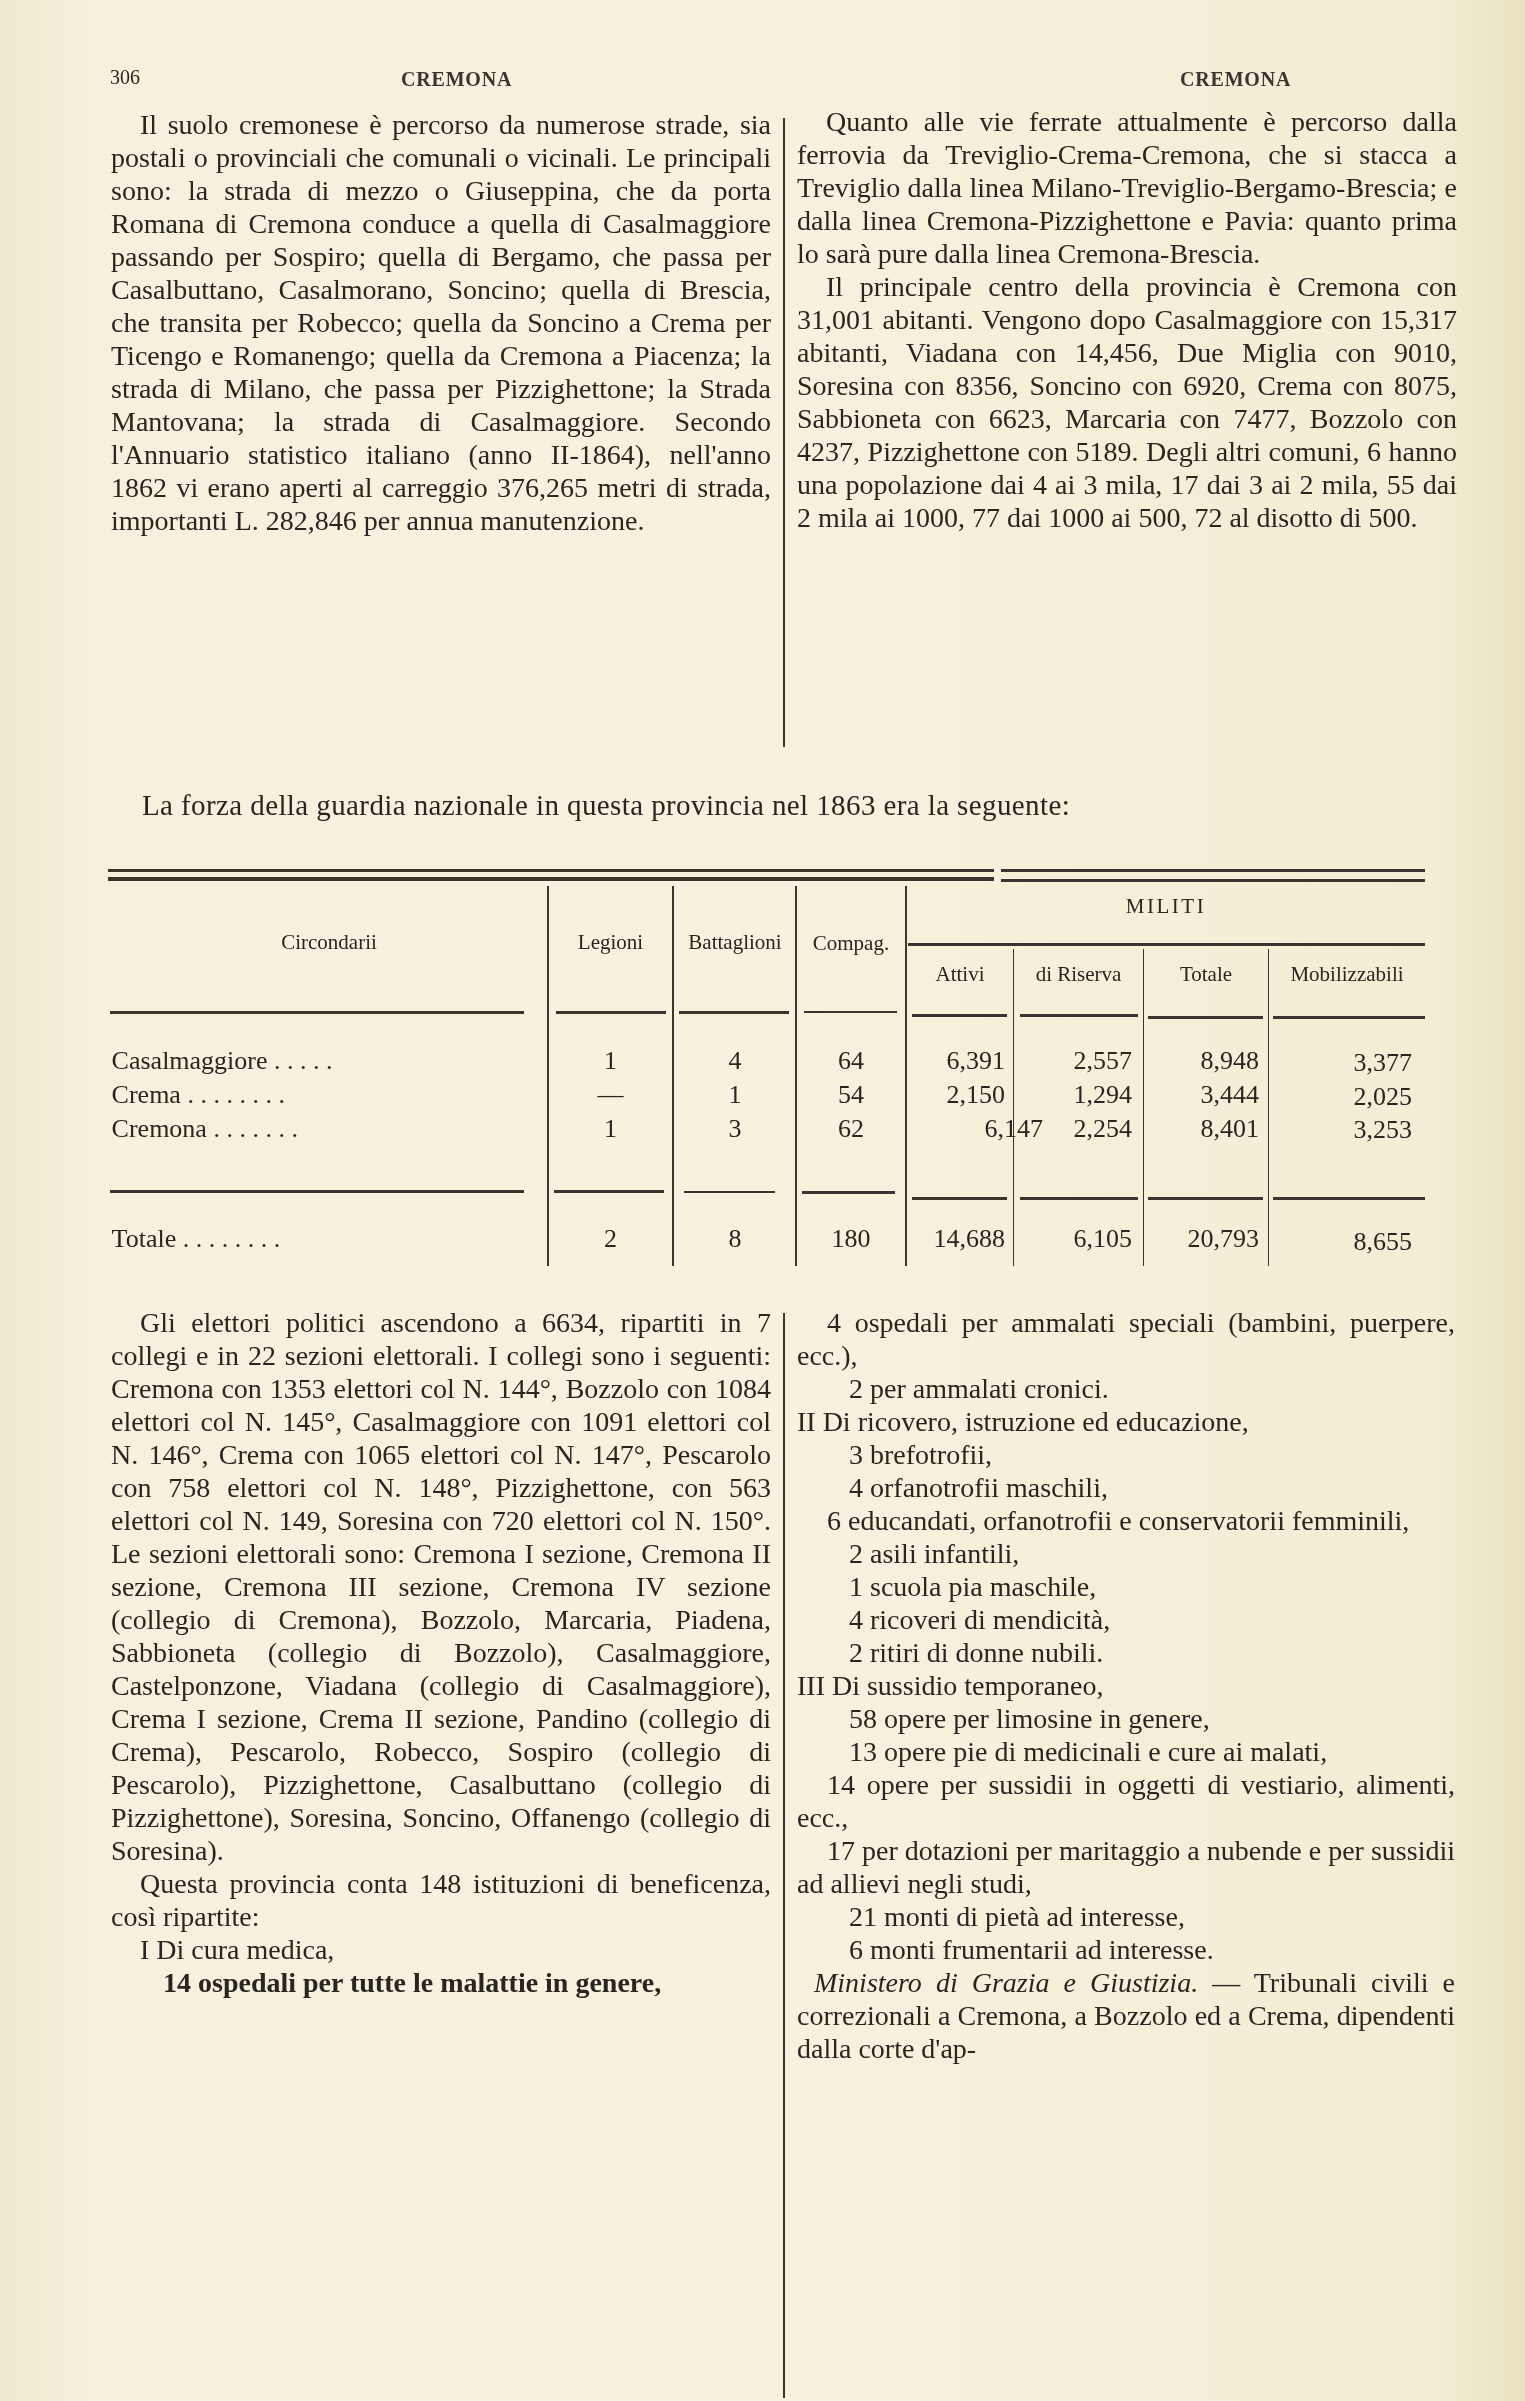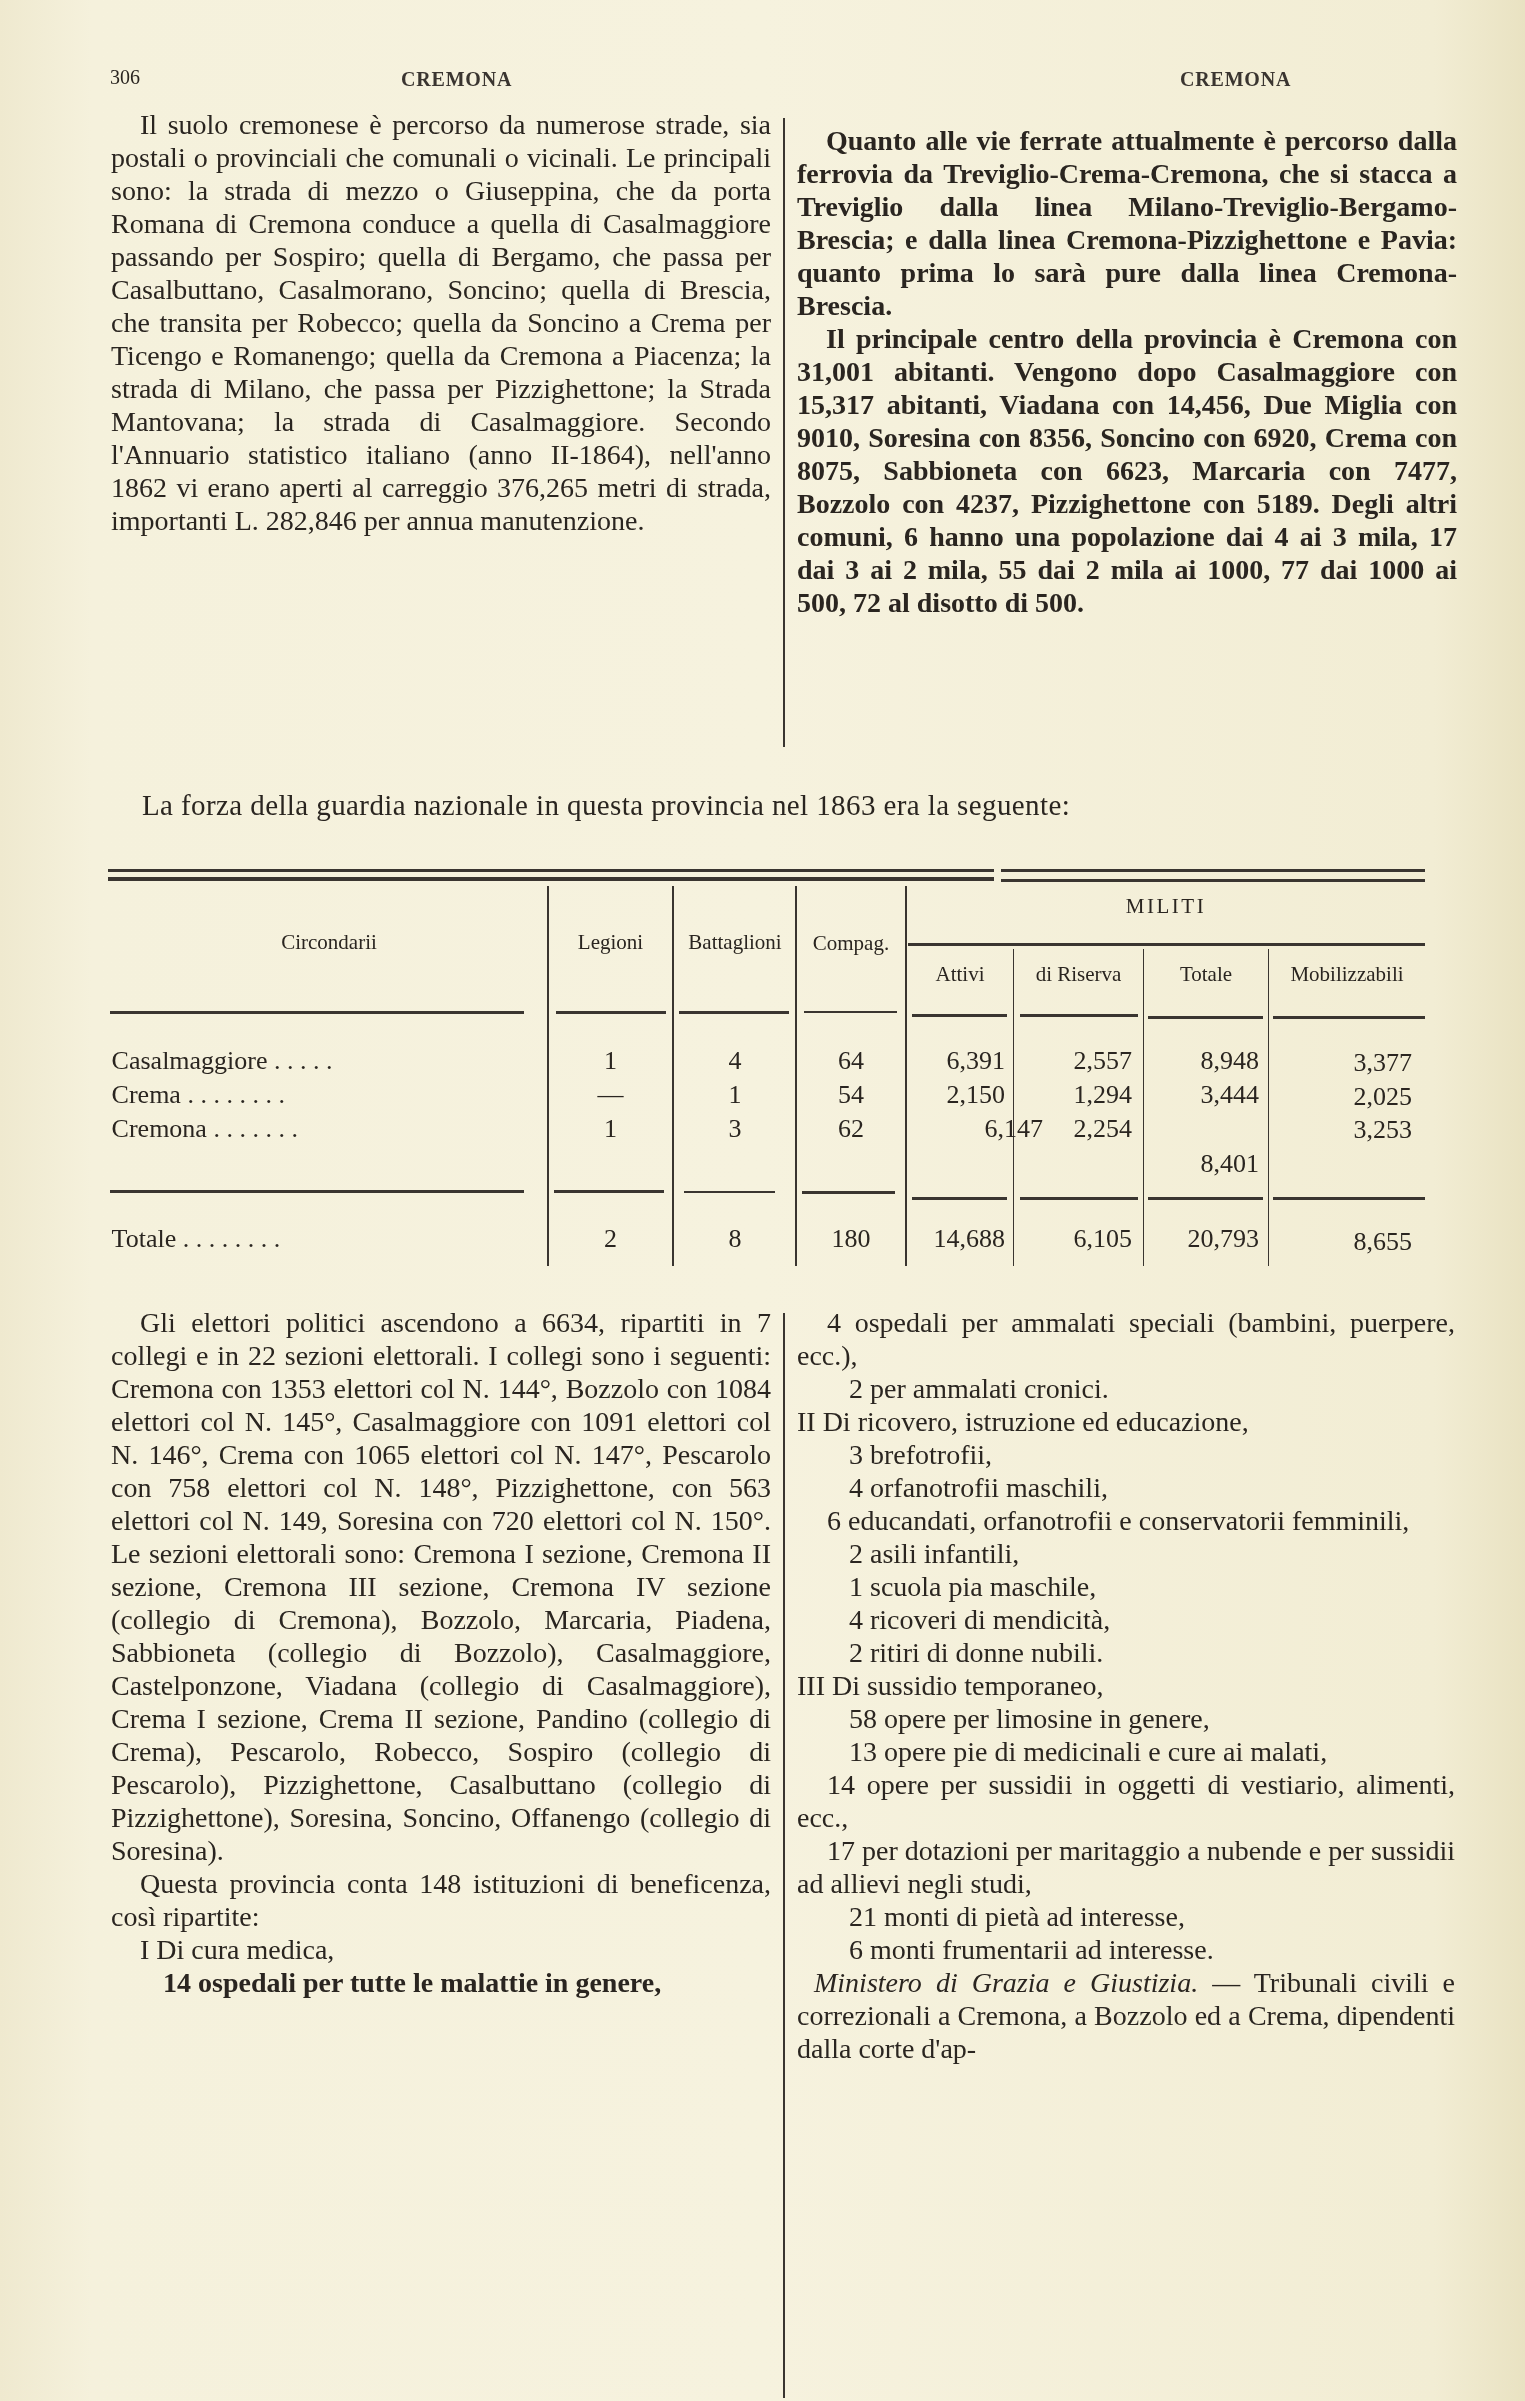--- a/index.html
+++ b/index.html
@@ -37,21 +37,21 @@
       text-align: justify;
     }
     .col p { margin: 0; }
     .indent { text-indent: 29px; }
     .col-rule {
       position: absolute;
       width: 1.7px;
       background: #3a3530;
     }
     #col-top-left { left: 111px; top: 108px; width: 660px; }
-    #col-top-right { left: 797px; top: 124px; width: 660px; font-weight: bold; }
+    #col-top-right { left: 797px; top: 105px; width: 660px; }
     #rule-top { left: 783px; top: 118px; height: 629px; }
 
     .intro-line {
       position: absolute;
       left: 142px; top: 789px;
       font-size: 29px;
       letter-spacing: 0.4px;
     }
 
     
@@ -170,21 +170,21 @@
       <div class="cell num" style="left:1176px; top:213px; width:143px;">2,025</div>
     </div>
 
     <div>
       <div class="row-label" style="left:18.6px; top:245px;">Cremona . . . . . . .</div>
       <div class="cell ctr" style="left:456px; top:245px; width:123px;">1</div>
       <div class="cell ctr" style="left:581px; top:245px; width:122px;">3</div>
       <div class="cell ctr" style="left:704px; top:245px; width:108px;">62</div>
       <div class="cell num" style="left:852px; top:245px; width:98px;">6,147</div>
       <div class="cell num" style="left:921px; top:245px; width:118px;">2,254</div>
-      <div class="cell num" style="left:1051px; top:245px; width:115px;margin-top:35px;">8,401</div>
+      <div class="cell num" style="left:1051px; top:245px; width:115px;">8,401</div>
       <div class="cell num" style="left:1176px; top:246px; width:143px;">3,253</div>
     </div>
 
     <div class="hrule" style="left:17px; top:321px; width:414px;"></div>
     <div class="hrule" style="left:461px; top:321px; width:110px;"></div>
     <div class="hrule" style="left:591px; top:322px; width:91px; height:1.7px;"></div>
     <div class="hrule" style="left:709px; top:322px; width:93px;"></div>
     <div class="hrule" style="left:819px; top:328px; width:95px;"></div>
     <div class="hrule" style="left:927px; top:328px; width:118px;"></div>
     <div class="hrule" style="left:1055px; top:328px; width:115px;"></div>

